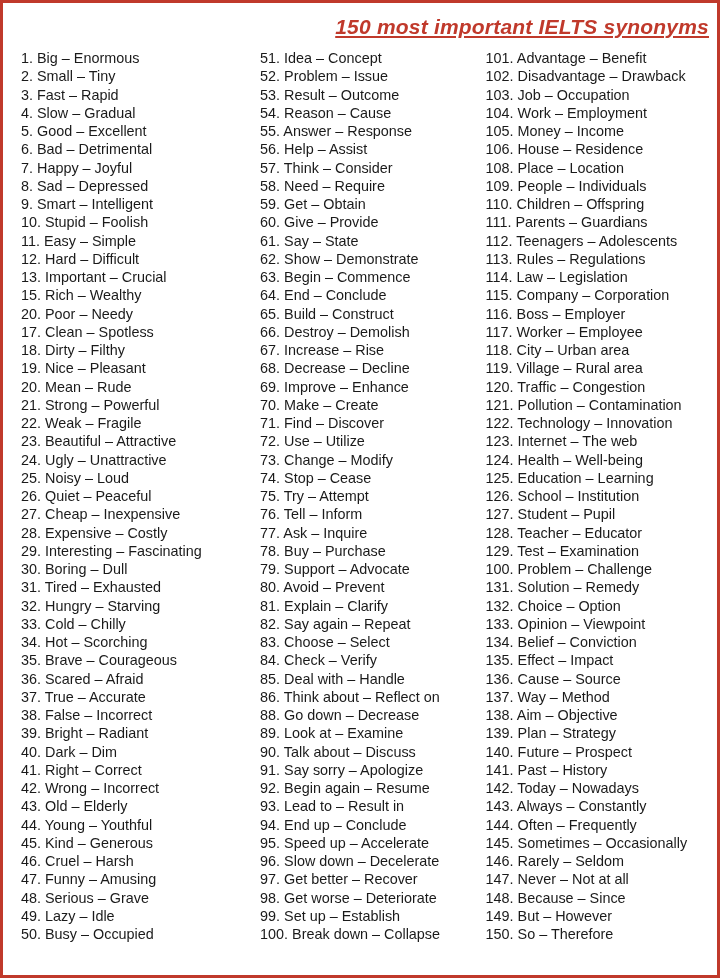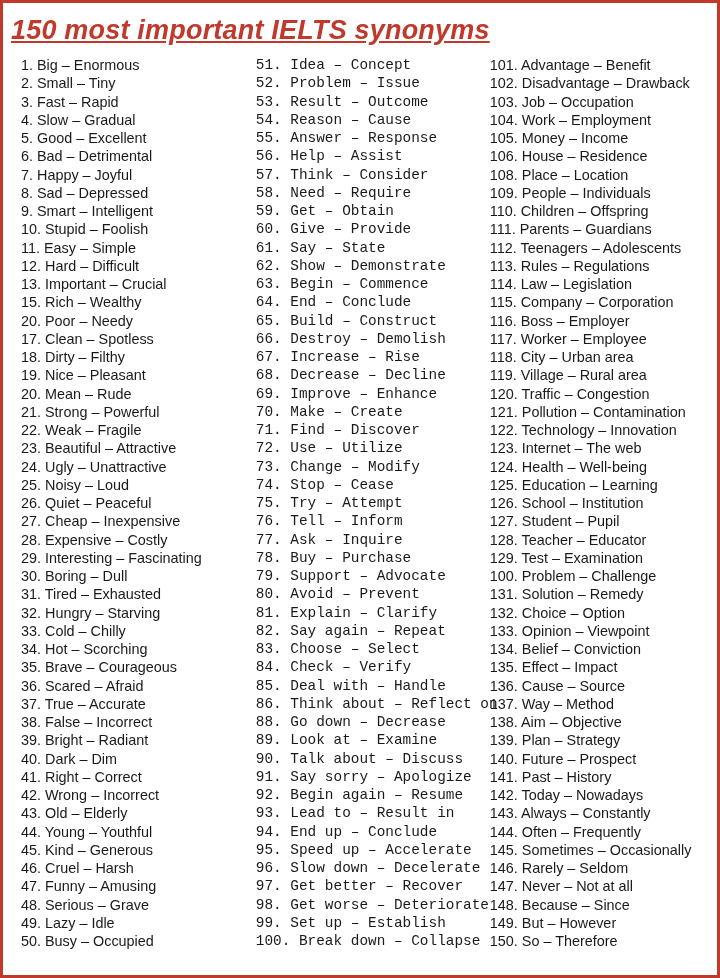--- a/index.html
+++ b/index.html
@@ -16,42 +16,42 @@
   }
   .page {
     width: 720px;
     height: 978px;
     border: 3px solid #c0392b;
     box-sizing: border-box;
     background: #ffffff;
     padding: 6px 8px 0 8px;
   }
   .title {
-    text-align: left;
+    text-align: right;
     color: #c0392b;
-    font-size: 27px;
+    font-size: 21px;
     font-weight: bold;
     font-style: italic;
     text-decoration: underline;
     letter-spacing: 0.2px;
     margin: 6px 0 10px 0;
     font-family: "Liberation Sans", sans-serif;
   }
   .columns {
     display: flex;
     flex-direction: row;
     align-items: flex-start;
     justify-content: flex-start;
   }
   .column {
     display: flex;
     flex-direction: column;
   }
   .col-1 { width: 240px; padding-left: 10px; }
-  .col-2 { width: 228px; padding-left: 8px; font-family: Liberation Mono, monospace; }
+  .col-2 { width: 228px; padding-left: 8px; }
   .col-3 { width: 232px; padding-left: 6px; }
   .entry {
     font-size: 14.4px;
     line-height: 18.25px;
     white-space: nowrap;
     color: #1a1a1a;
   }
 </style>
 </head>
 <body>

